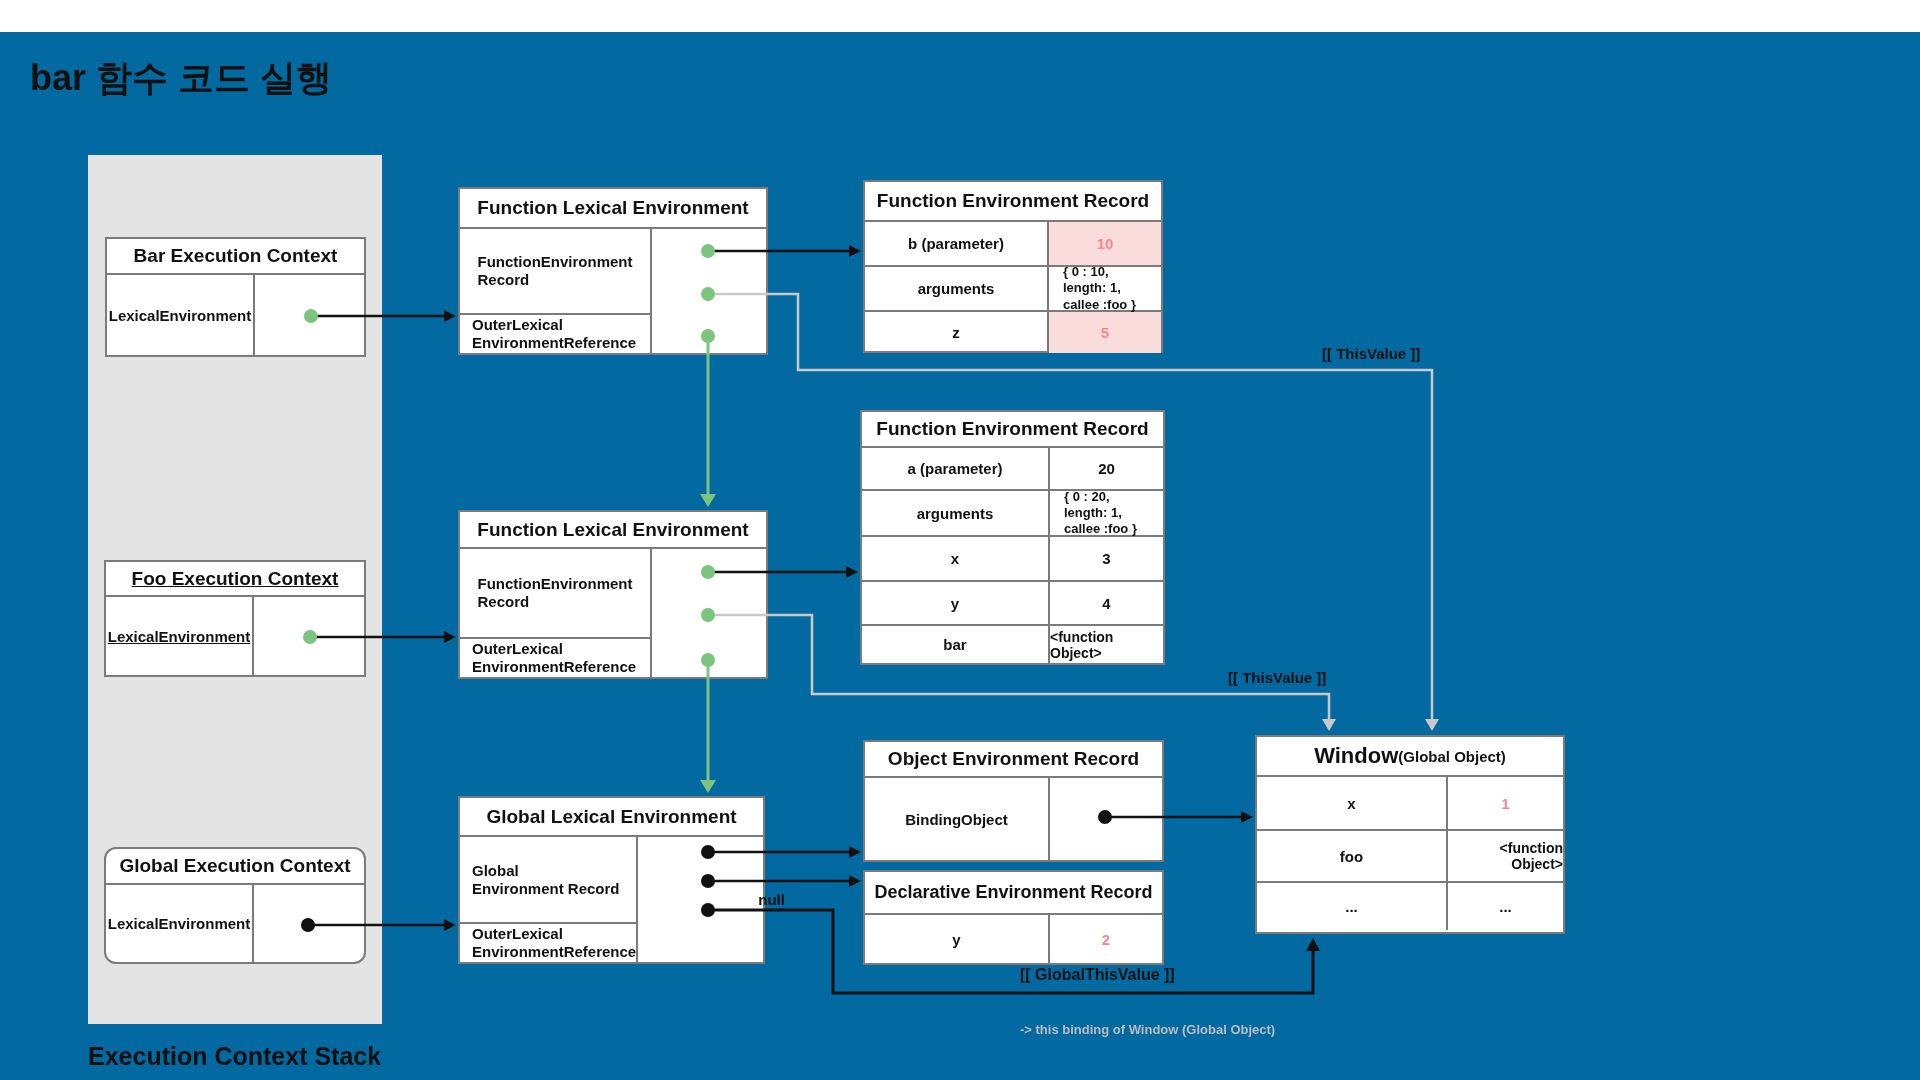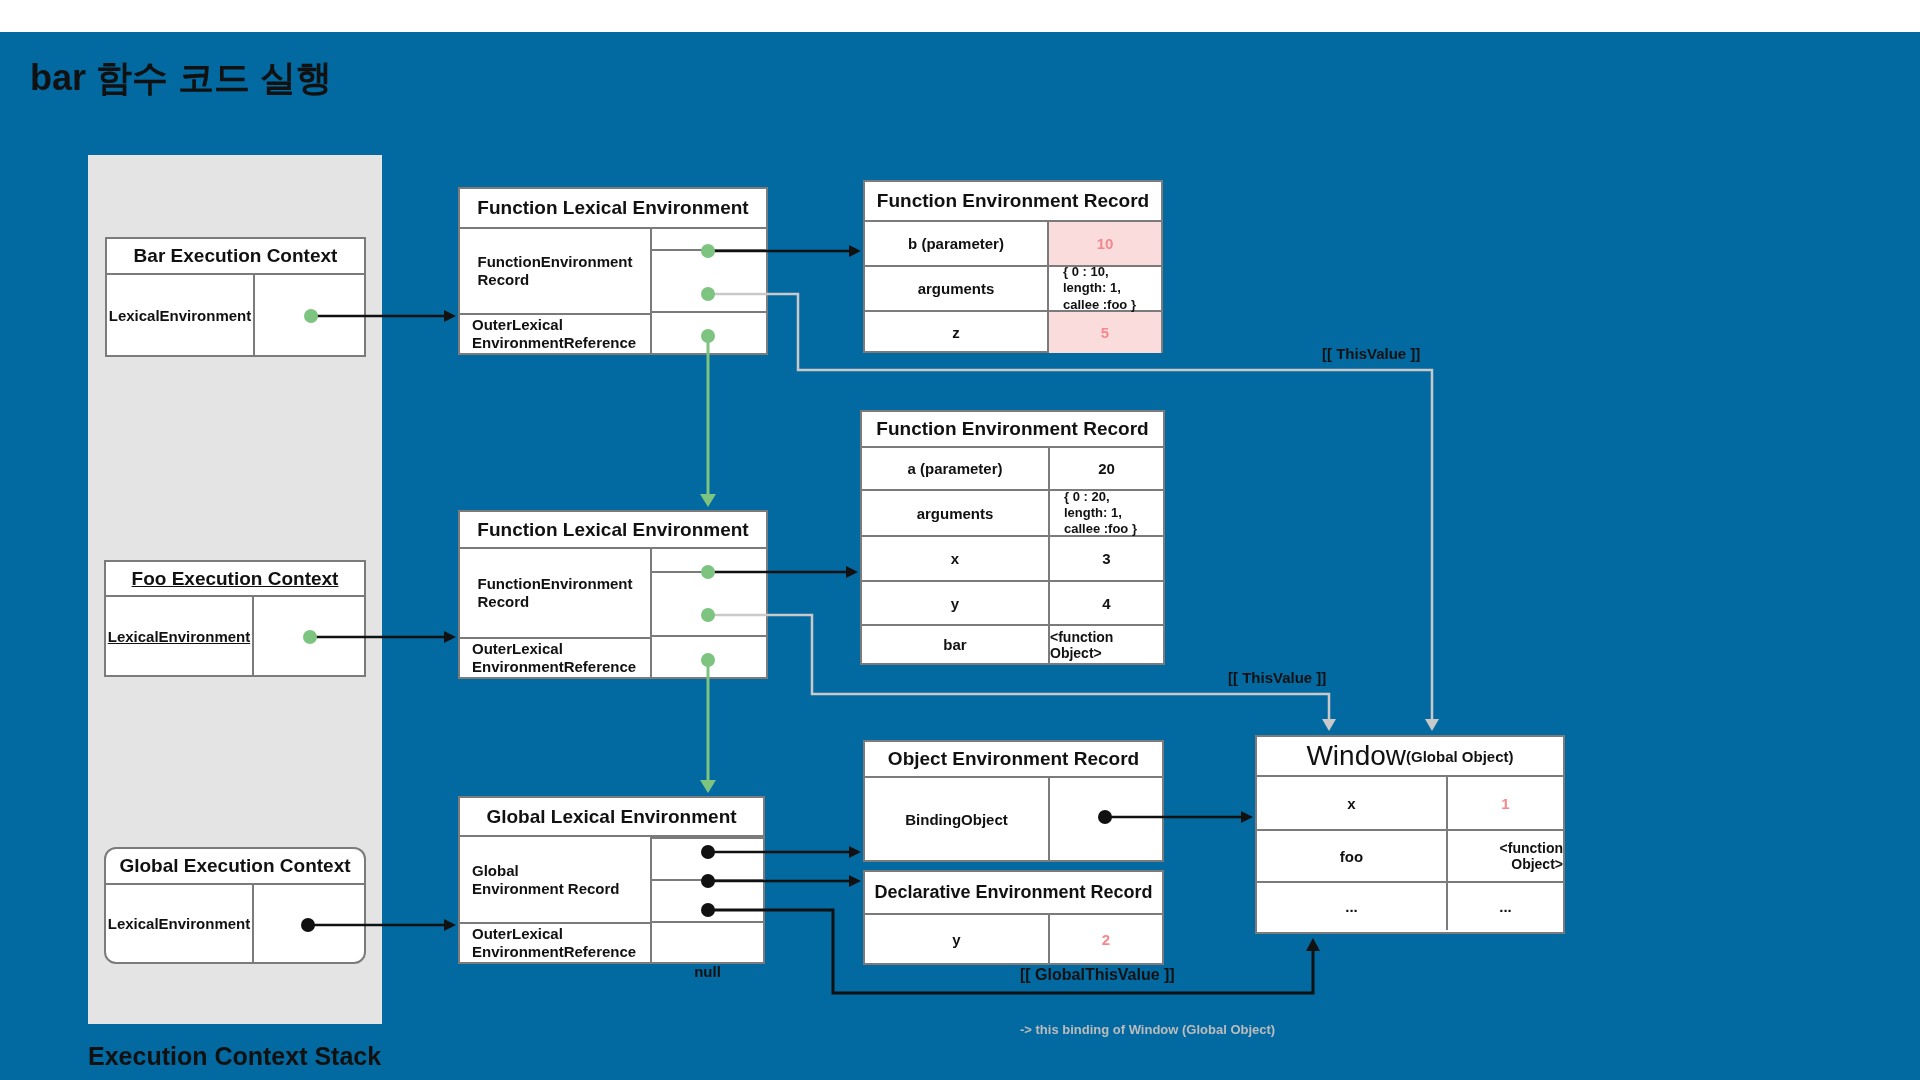--- a/index.html
+++ b/index.html
@@ -5,21 +5,21 @@
   html,body{margin:0;padding:0;background:#ffffff;}
   #canvas{position:relative;width:1920px;height:1080px;background:#0369a1;overflow:hidden;
           font-family:"Liberation Sans",sans-serif;color:#111;margin-top:32px;}
   .abs{position:absolute;box-sizing:border-box;}
   .stack-bg{background:#e4e4e4;}
   .box{background:#fff;border:2px solid #7b7b7b;}
   .hdr{display:flex;align-items:center;justify-content:center;font-weight:700;font-size:19px;
        border-bottom:2px solid #7b7b7b;white-space:nowrap;box-sizing:border-box;}
   .body-flex{display:flex;box-sizing:border-box;}
   .col-left{border-right:2px solid #7b7b7b;display:flex;flex-direction:column;box-sizing:border-box;}
-  .col-right{flex:1;display:flex;flex-direction:column;box-sizing:border-box;gap:40px;}
+  .col-right{flex:1;display:flex;flex-direction:row;box-sizing:border-box;gap:40px;}
   .cell{display:flex;align-items:center;justify-content:center;font-weight:700;font-size:15px;box-sizing:border-box;}
   .cell.left{justify-content:flex-start;padding-left:12px;text-align:left;}
   .pre{white-space:pre-line;line-height:1.2;}
   .bline{border-bottom:2px solid #7b7b7b;}
   .tline{border-top:2px solid #7b7b7b;}
   .kv-row{display:flex;border-top:2px solid #7b7b7b;box-sizing:border-box;}
   .kv-key{display:flex;align-items:center;justify-content:center;font-weight:700;font-size:15px;
           border-right:2px solid #7b7b7b;box-sizing:border-box;}
   .kv-val{flex:1;display:flex;align-items:center;justify-content:center;font-weight:700;font-size:15px;
           box-sizing:border-box;}
@@ -168,21 +168,21 @@
   <div class="abs box" style="left:863px;top:838px;width:301px;height:95px;">
     <div class="hdr" style="height:41px;border-bottom:none;font-size:18px;">Declarative Environment Record</div>
     <div class="kv-row" style="height:50px;">
       <div class="kv-key" style="width:185px;">y</div>
       <div class="kv-val redtxt">2</div>
     </div>
   </div>
 
   <div class="abs box" style="left:1255px;top:703px;width:310px;height:199px;">
     <div class="hdr" style="height:38px;border-bottom:none;">
-      <span style="font-size:28px;font-weight:400;">Window</span>
+      <span style="font-size:22px;font-weight:700;">Window</span>
         <span style="font-size:15px;font-weight:700;">(Global Object)</span>
     </div>
     <div class="kv-row" style="height:54px;">
       <div class="kv-key" style="width:191px;">x</div>
       <div class="kv-val redtxt">1</div>
     </div>
     <div class="kv-row" style="height:52px;text-align:right;">
       <div class="kv-key" style="width:191px;">foo</div>
       <div class="kv-val" style="font-size:14px;">&lt;function Object&gt;</div>
     </div>

